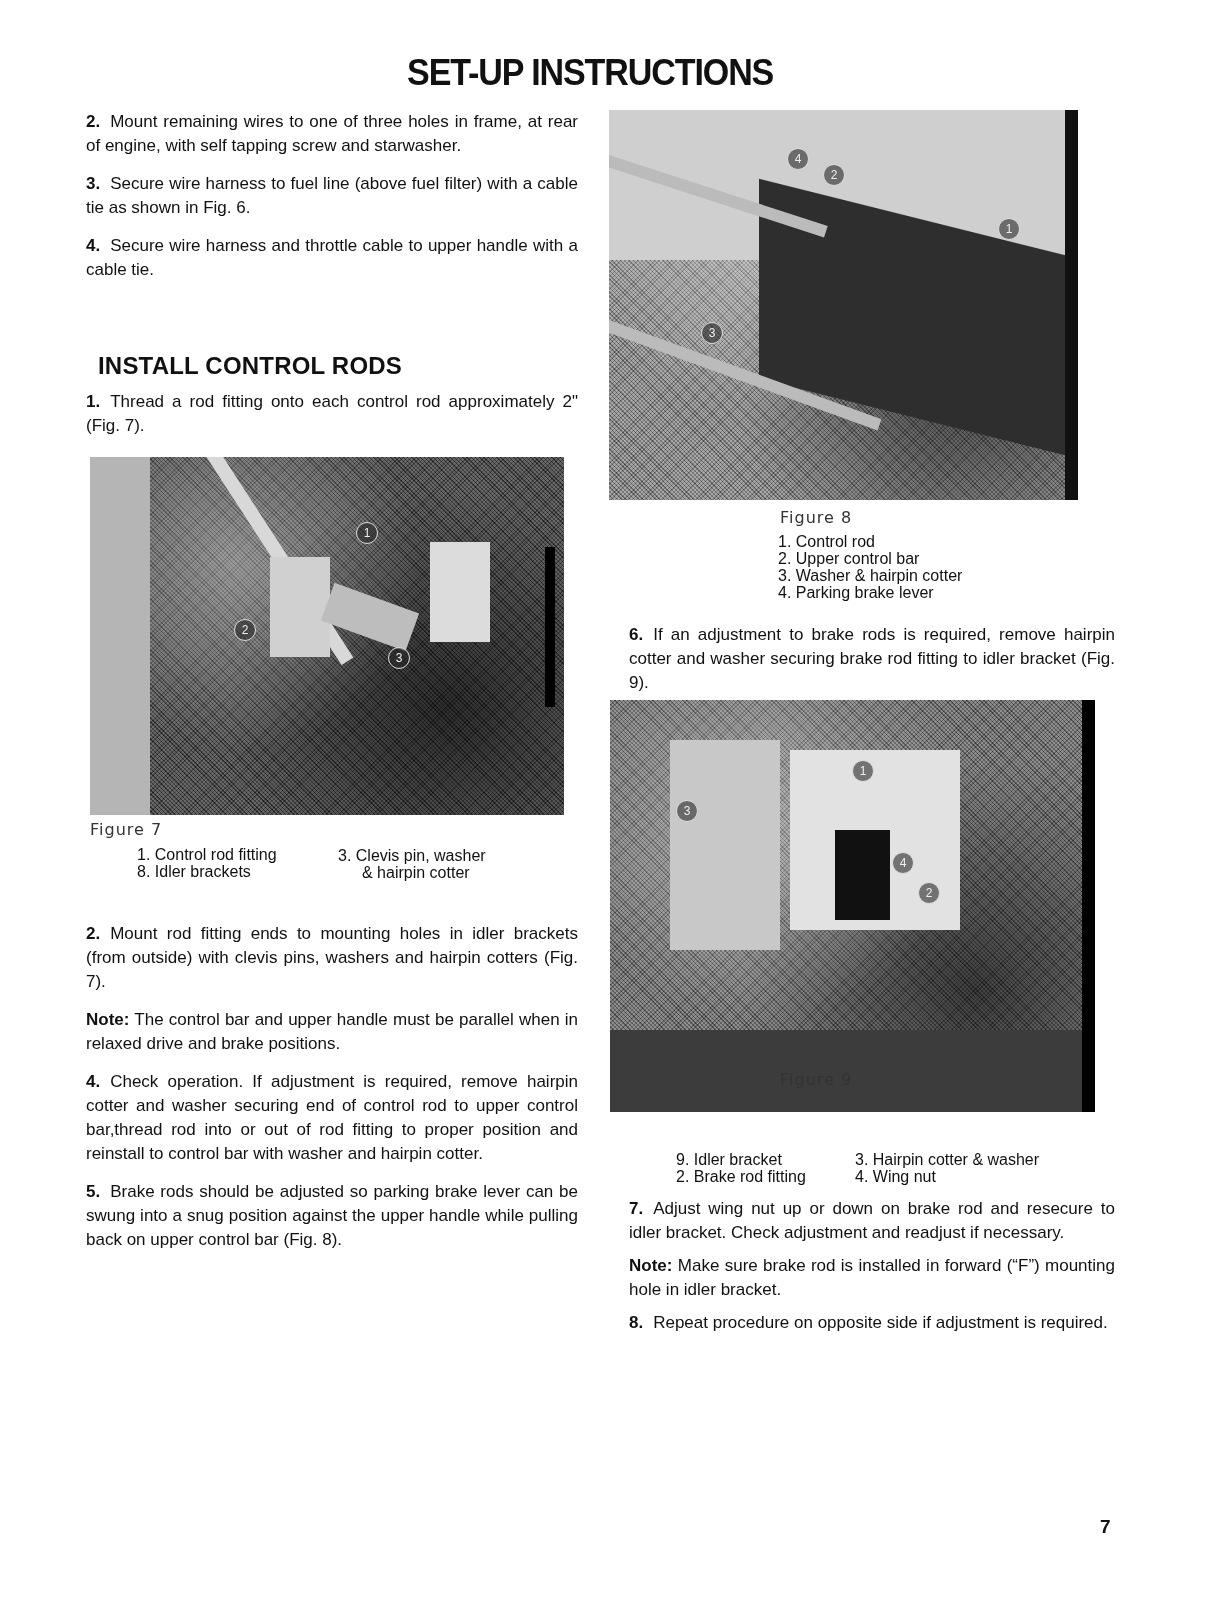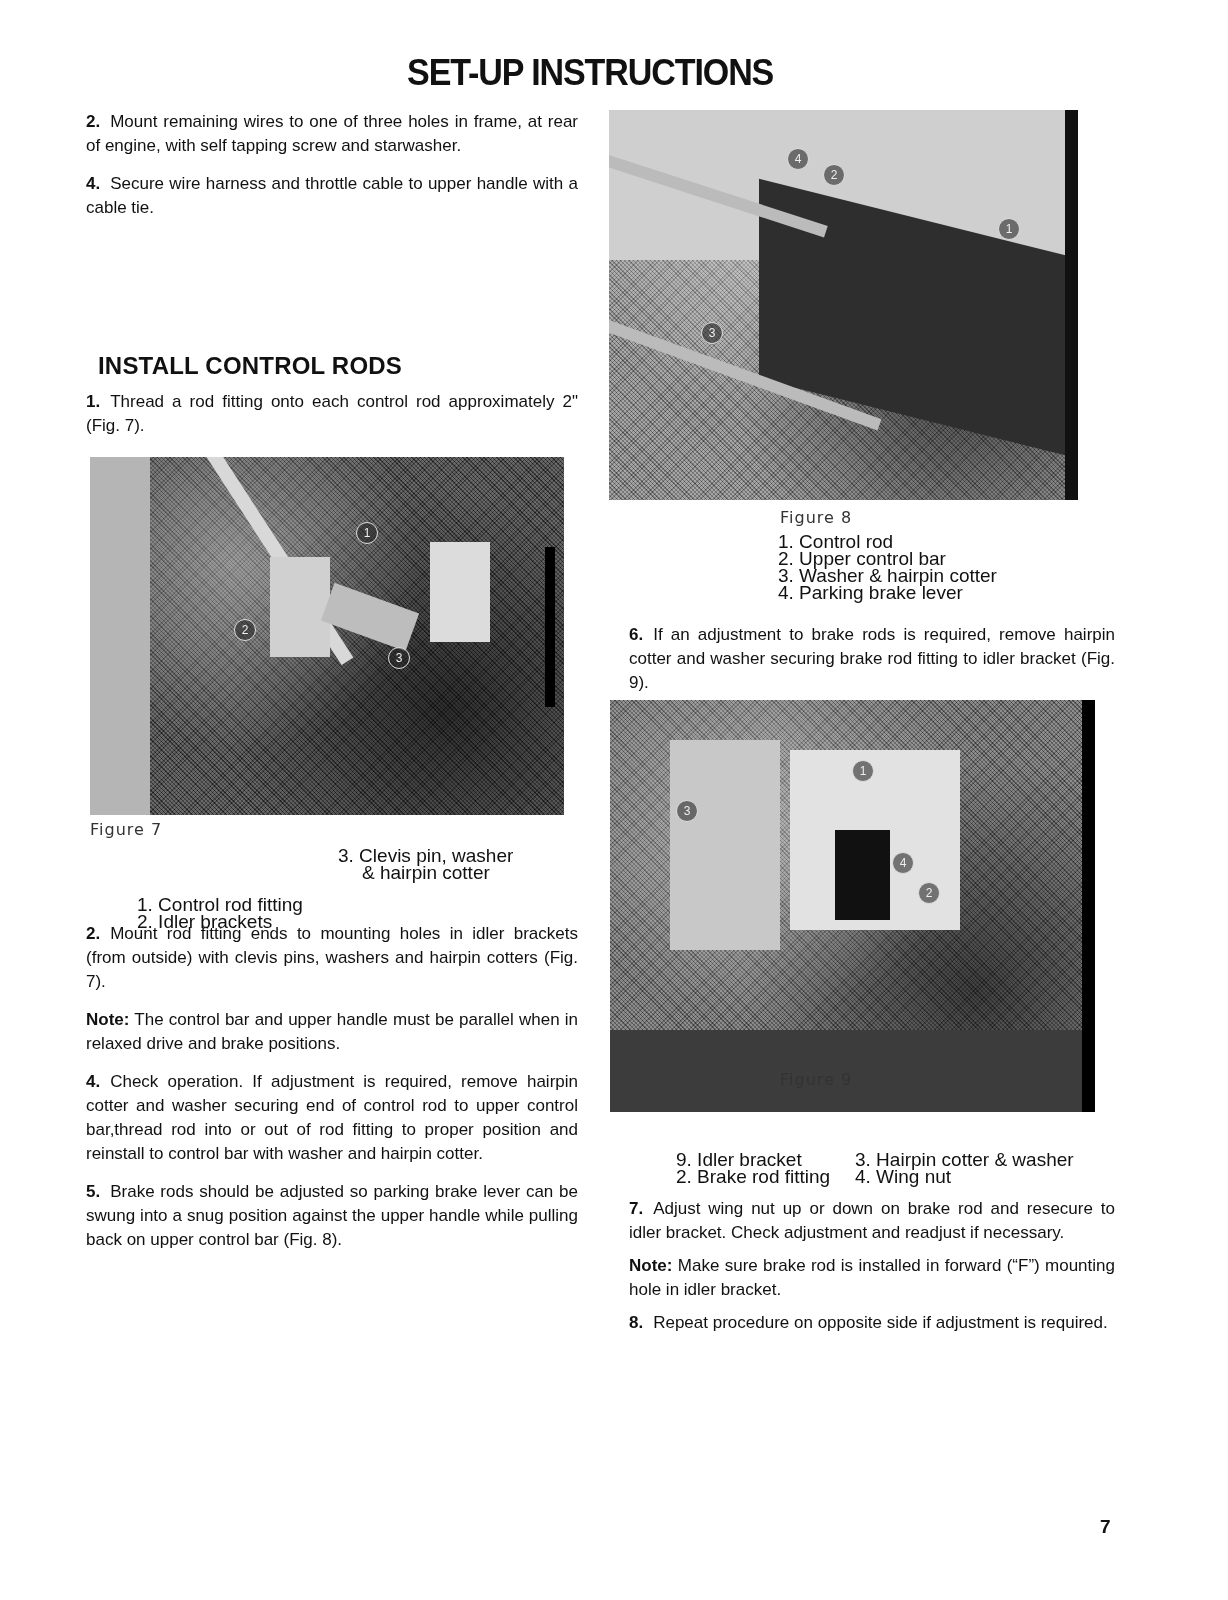--- a/index.html
+++ b/index.html
@@ -37,32 +37,35 @@
     .fig-shape { position: absolute; }
     .callout {
       position: absolute; width: 20px; height: 20px; border-radius: 50%;
       border: 1.5px solid #ddd; background: rgba(40,40,40,0.6); color: #eee;
       font-size: 12px; line-height: 20px; text-align: center; font-family: "Liberation Sans", sans-serif;
     }
     .fig-caption-title {
       position: absolute; font-size: 16px; color: #333; letter-spacing: 1px;
       font-family: "DejaVu Sans", sans-serif; 
     }
-    .legend { position: absolute; font-size: 19px; line-height: 17px; }
+    .legend { position: absolute; font-size: 16px; line-height: 17px; }
     .legend-item { white-space: nowrap; }
     .page-number { position: absolute; left: 1100px; top: 1516px; font-size: 19px; font-weight: bold; }
   </style>
 </head>
 <body>
 
 <h1 class="title">SET-UP INSTRUCTIONS</h1>
 
 <div class="col col-left" style="top:110px;">
   <p class="para" style="margin-bottom:14px;">
     <span class="num">2.</span><span>Mount remaining wires to one of three holes in frame, at rear of engine, with self tapping screw and starwasher.</span>
+  </p>
+  <p class="para" style="margin-bottom:14px;">
+    <span class="num">3.</span><span>Secure wire harness to fuel line (above fuel filter) with a cable tie as shown in Fig. 6.</span>
   </p>
   <p class="para">
     <span class="num">4.</span><span>Secure wire harness and throttle cable to upper handle with a cable tie.</span>
   </p>
 </div>
 
 <h2 class="h2">INSTALL CONTROL RODS</h2>
 
 <div class="col col-left" style="top:390px;">
   <p class="para">
@@ -75,23 +78,23 @@
   <div class="fig-shape" style="left:110px;top:-10px;width:14px;height:260px;background:#d8d8d8;transform:rotate(-33deg);transform-origin:0 0;"></div>
   <div class="fig-shape" style="left:180px;top:100px;width:60px;height:100px;background:#d0d0d0;"></div>
   <div class="fig-shape" style="left:340px;top:85px;width:60px;height:100px;background:#dcdcdc;"></div>
   <div class="fig-shape" style="left:235px;top:140px;width:90px;height:40px;background:#bdbdbd;transform:rotate(20deg);"></div>
   <div class="fig-shape" style="left:455px;top:90px;width:10px;height:160px;background:#000;"></div>
   <div class="callout" style="left:266px;top:65px;">1</div>
   <div class="callout" style="left:144px;top:162px;">2</div>
   <div class="callout" style="left:298px;top:190px;">3</div>
 </div>
 <div class="fig-caption-title" style="left:90px;top:820px;width:474px;">Figure 7</div>
-<div class="legend" style="left:137px;top:896px;">
+<div class="legend" style="left:137px;top:846px;">
   <div class="legend-item">1. Control rod fitting</div>
-  <div class="legend-item">2. Idler brackets</div>
+  <div class="legend-item">8. Idler brackets</div>
 </div>
 <div class="legend" style="left:338px;top:847px;">
   <div class="legend-item">3. Clevis pin, washer</div>
   <div class="legend-item" style="padding-left:24px;">&amp; hairpin cotter</div>
 </div>
 
 <div class="col col-left" style="top:922px;">
   <p class="para" style="margin-bottom:14px;">
     <span class="num">2.</span><span>Mount rod fitting ends to mounting holes in idler brackets (from outside) with clevis pins, washers and hairpin cotters (Fig. 7).</span>
   </p>

